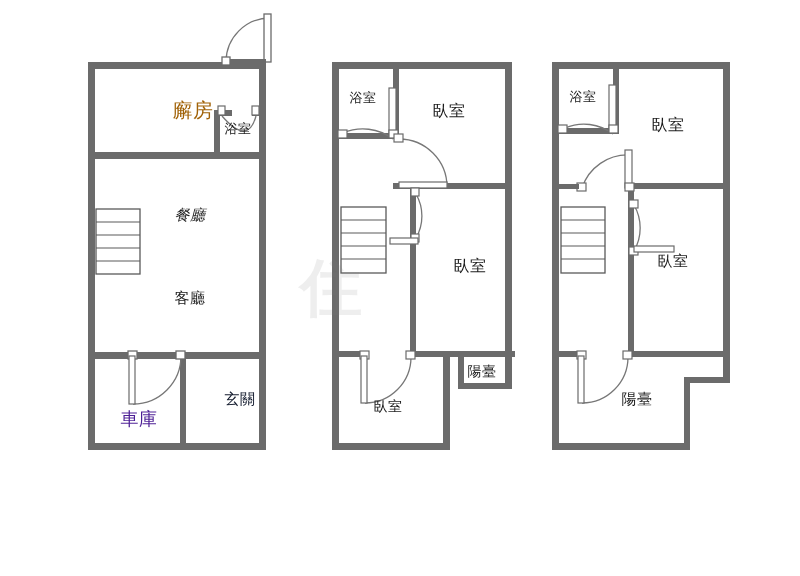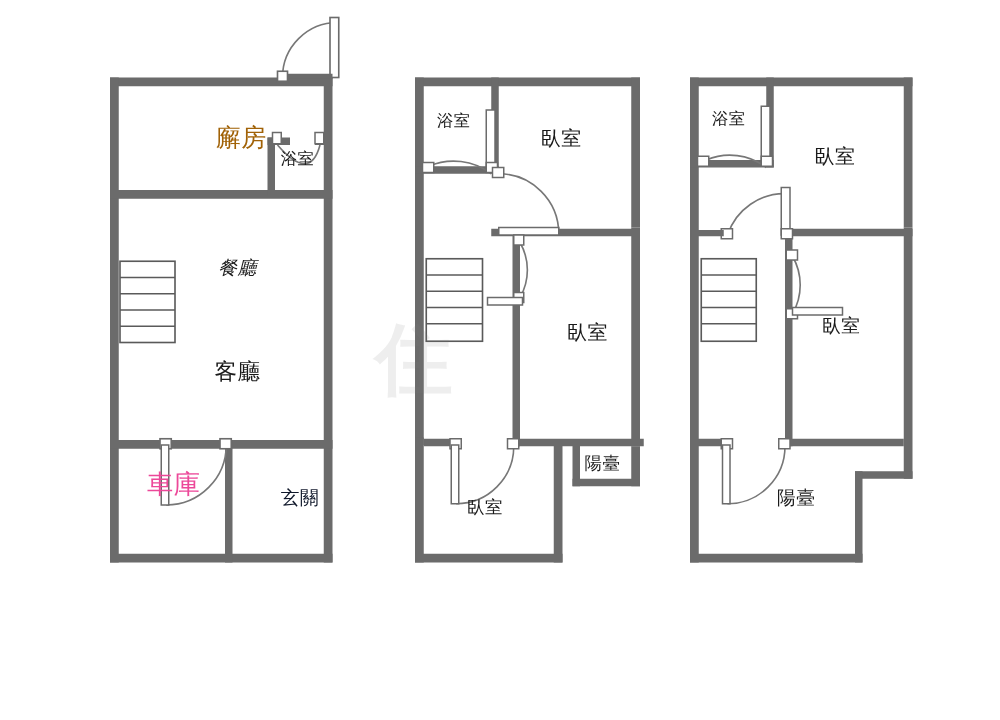--- a/index.html
+++ b/index.html
@@ -221,22 +221,22 @@
     </g>
   </g>
 </svg>
 
 <div class="watermark" style="left: 330px; top: 288px;">住</div>
 
 <div id="labels-layer">
     <div class="room-label" style="left: 157px; top: 110px; font-size: 20px; color: #a16207; margin-left: 36px;">廨房</div>
     <div class="room-label" style="left: 238px; top: 128px; font-size: 13px; color: rgb(26, 26, 26);">浴室</div>
     <div class="room-label" style="left: 190px; top: 215px; font-size: 15px; color: rgb(26, 26, 26); font-style: italic;">餐廳</div>
-    <div class="room-label" style="left: 190px; top: 298px; font-size: 18px; color: rgb(26, 26, 26);">客廳</div>
-    <div class="room-label" style="left: 139px; top: 388px; font-size: 21px; color: #ec4899;">車庫</div>
+    <div class="room-label" style="left: 190px; top: 298px; font-size: 15px; color: rgb(26, 26, 26);">客廳</div>
+    <div class="room-label" style="left: 139px; top: 419px; font-size: 18px; color: #4c1d95;">車庫</div>
     <div class="room-label" style="left: 240px; top: 399px; font-size: 15px; color: #0f172a;">玄關</div>
     <div class="room-label" style="left: 363px; top: 97px; font-size: 13px; color: rgb(26, 26, 26);">浴室</div>
     <div class="room-label" style="left: 449px; top: 111px; font-size: 16px; color: rgb(26, 26, 26);">臥室</div>
     <div class="room-label" style="left: 470px; top: 266px; font-size: 16px; color: rgb(26, 26, 26);">臥室</div>
     <div class="room-label" style="left: 388px; top: 406px; font-size: 14px; color: rgb(26, 26, 26);">臥室</div>
     <div class="room-label" style="left: 482px; top: 371px; font-size: 14px; color: rgb(26, 26, 26);">陽臺</div>
     <div class="room-label" style="left: 583px; top: 96px; font-size: 13px; color: rgb(26, 26, 26);">浴室</div>
     <div class="room-label" style="left: 668px; top: 125px; font-size: 16px; color: rgb(26, 26, 26);">臥室</div>
     <div class="room-label" style="left: 673px; top: 261px; font-size: 15px; color: rgb(26, 26, 26);">臥室</div>
     <div class="room-label" style="left: 637px; top: 399px; font-size: 15px; color: rgb(26, 26, 26);">陽臺</div>

